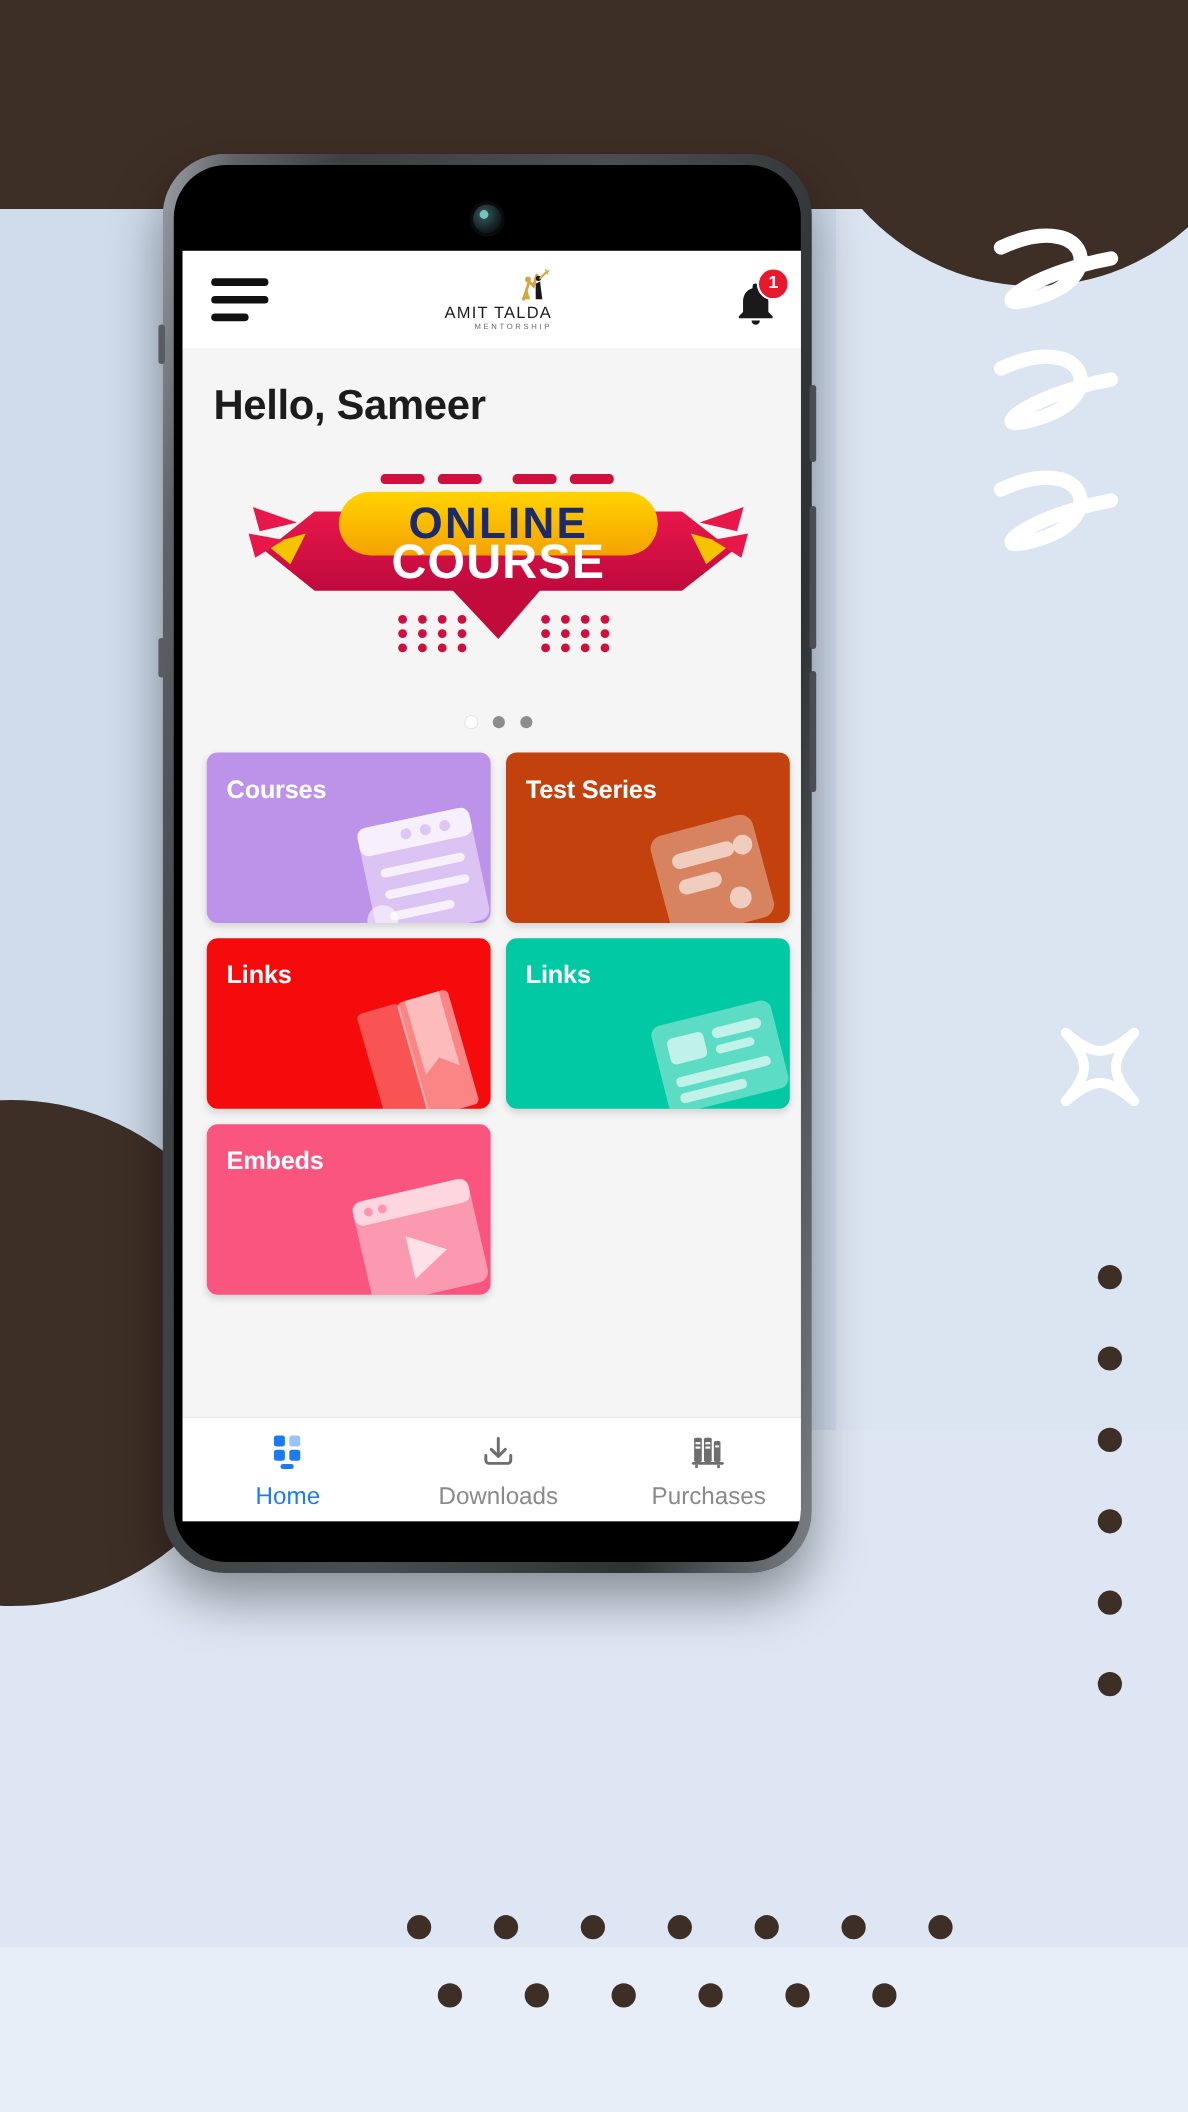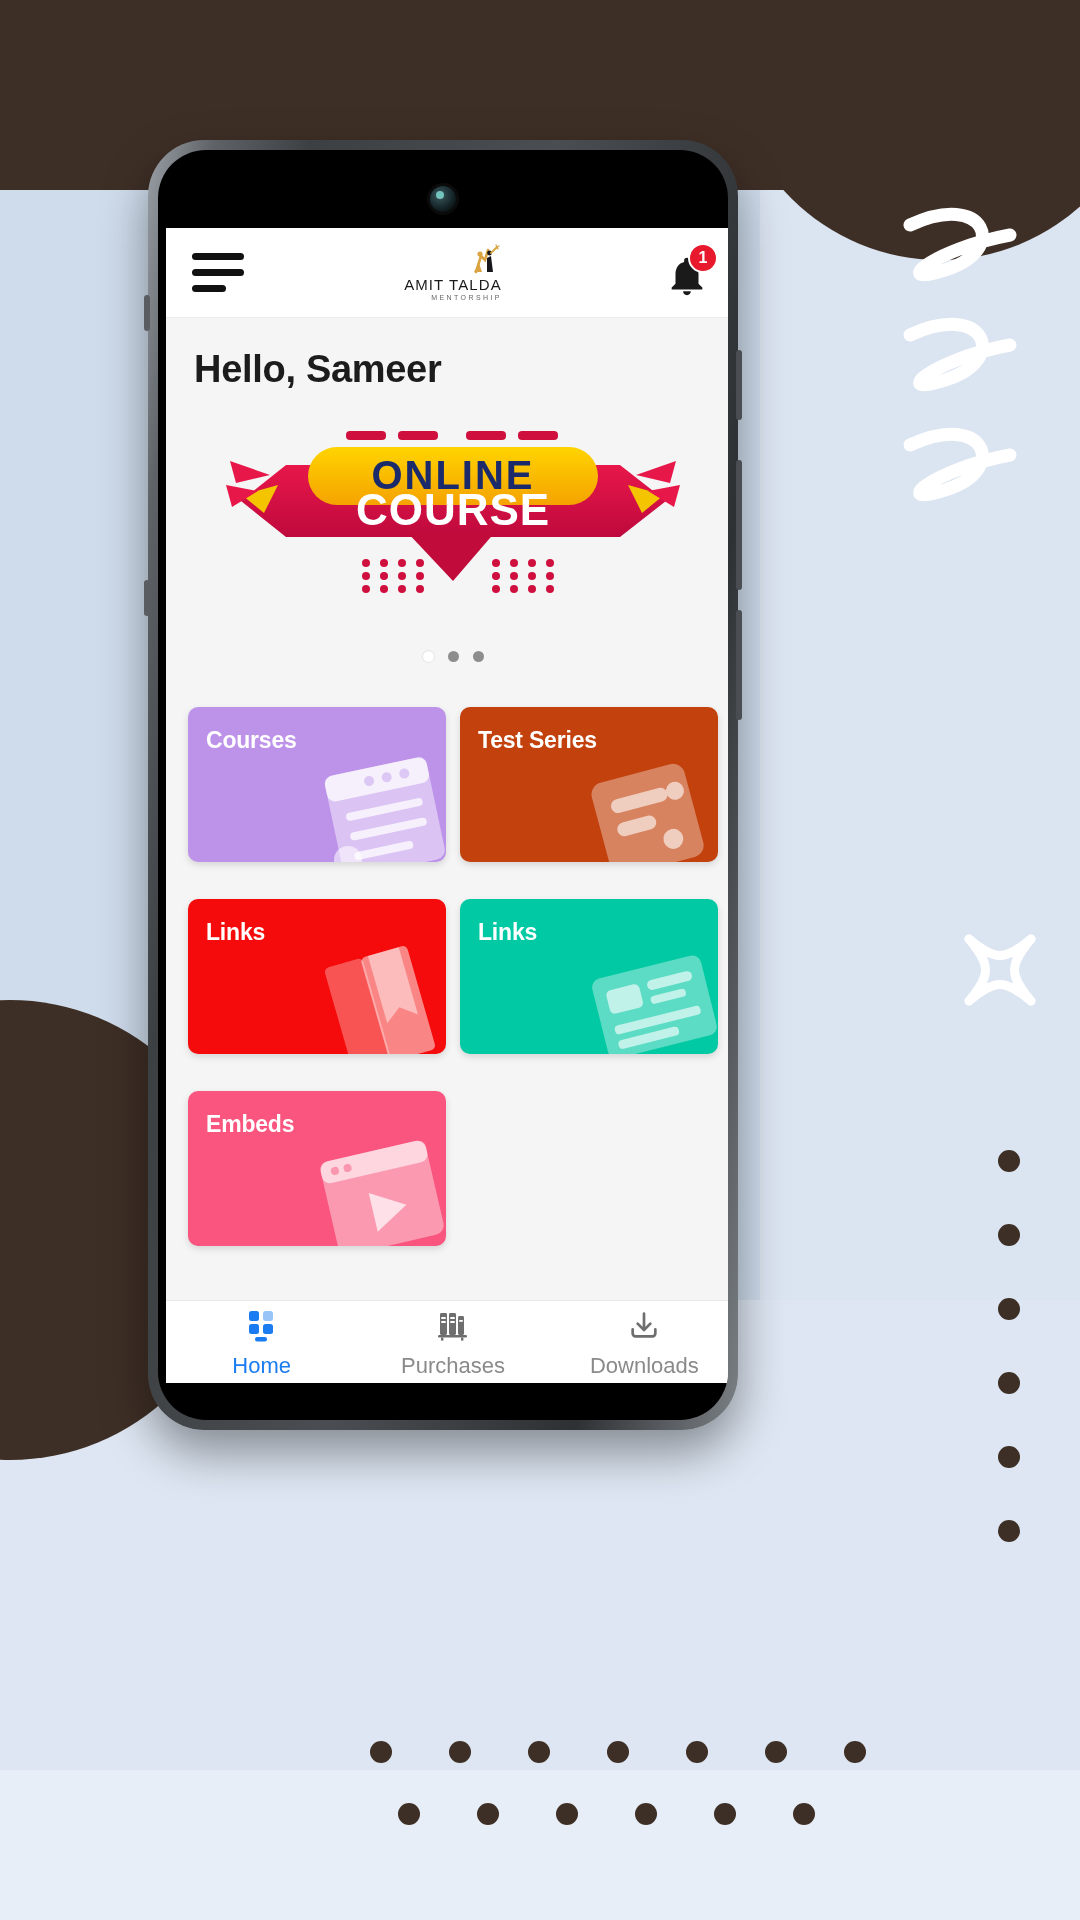--- a/index.html
+++ b/index.html
@@ -132,32 +132,32 @@
   .dots .dot.active { background:#ffffff; box-shadow:0 0 0 1px #e4e4e4; }
 
   
   .tiles {
     flex:1 1 auto; padding:6px 22px 10px 22px; display:grid;
     grid-template-columns:1fr 1fr; gap:14px; align-content:start;
     background:#f5f5f5; overflow:hidden;
   }
   .tile {
     position:relative; border-radius:10px; height:155px; overflow:hidden;
-    box-shadow:0 3px 7px rgba(0,0,0,.13); cursor:pointer;margin-top:23px;
+    box-shadow:0 3px 7px rgba(0,0,0,.13); cursor:pointer;
   }
   .tile-label {
     position:absolute; left:18px; top:20px; color:#fff;
     font-size:23px; font-weight:700; letter-spacing:-.2px; z-index:2;
   }
   .tile-art { position:absolute; right:-6px; bottom:-16px; width:140px; height:130px; opacity:1; }
   .tile-art svg { width:100%; height:100%; }
 
   
   .bottom-nav {
-    flex:0 0 auto; height:83px; background:#fff; border-top:1px solid #e7e7e7;
+    flex:0 0 auto; height:95px; background:#fff; border-top:1px solid #e7e7e7;
     display:flex; align-items:center;
   }
   .nav-item {
     flex:1; display:flex; flex-direction:column; align-items:center;
     gap:8px; cursor:pointer;
   }
   .nav-ico { height:40px; display:flex; align-items:center; justify-content:center; }
   .nav-label { font-size:22px; color:#8a8a8a; }
   .nav-item.active .nav-label { color:#1a7cf0; font-weight:400; }
 </style>
@@ -430,45 +430,45 @@
               <rect x="4" y="16" width="10" height="10" rx="2.5"></rect>
               <rect x="18" y="16" width="10" height="10" rx="2.5"></rect>
               <rect x="10" y="29" width="12" height="4.5" rx="2.2"></rect>
             </svg>
           </div>
           <div class="nav-label">Home</div>
         </div>
 
         <div class="nav-item">
           <div class="nav-ico">
+            <svg width="34" height="34" viewBox="0 0 24 24" fill="none" stroke="#6e6e6e" stroke-width="1.9" stroke-linecap="round" stroke-linejoin="round">
+              <path d="M4 15v3a2 2 0 0 0 2 2h12a2 2 0 0 0 2-2v-3"></path>
+              <path d="M12 4v11"></path>
+              <path d="M7.5 11 12 15.5 16.5 11"></path>
+            </svg>
+          </div>
+          <div class="nav-label">Downloads</div>
+        </div>
+
+        <div class="nav-item">
+          <div class="nav-ico">
             <svg width="34" height="34" viewBox="0 0 34 34" fill="#6e6e6e">
               <rect x="4" y="5" width="7" height="22" rx="1.4"></rect>
               <rect x="5.3" y="9" width="4.4" height="2" fill="#fff"></rect>
               <rect x="5.3" y="13" width="4.4" height="2" fill="#fff"></rect>
               <rect x="13" y="5" width="7" height="22" rx="1.4"></rect>
               <rect x="14.3" y="9" width="4.4" height="2" fill="#fff"></rect>
               <rect x="14.3" y="13" width="4.4" height="2" fill="#fff"></rect>
               <rect x="22" y="8" width="6" height="19" rx="1.4"></rect>
               <rect x="23.2" y="12" width="3.6" height="1.8" fill="#fff"></rect>
               <rect x="2" y="27" width="29" height="2.6" rx="1.3"></rect>
               <rect x="5" y="29.6" width="2.4" height="3"></rect>
                 <rect x="25" y="29.6" width="2.4" height="3"></rect>
             </svg>
           </div>
           <div class="nav-label">Purchases</div>
         </div>
 
-        <div class="nav-item">
-          <div class="nav-ico">
-            <svg width="34" height="34" viewBox="0 0 24 24" fill="none" stroke="#6e6e6e" stroke-width="1.9" stroke-linecap="round" stroke-linejoin="round">
-              <path d="M4 15v3a2 2 0 0 0 2 2h12a2 2 0 0 0 2-2v-3"></path>
-              <path d="M12 4v11"></path>
-              <path d="M7.5 11 12 15.5 16.5 11"></path>
-            </svg>
-          </div>
-          <div class="nav-label">Downloads</div>
-        </div>
-
       </div>
 
     </div>
   </div>
 </div>
 
 </body></html>

